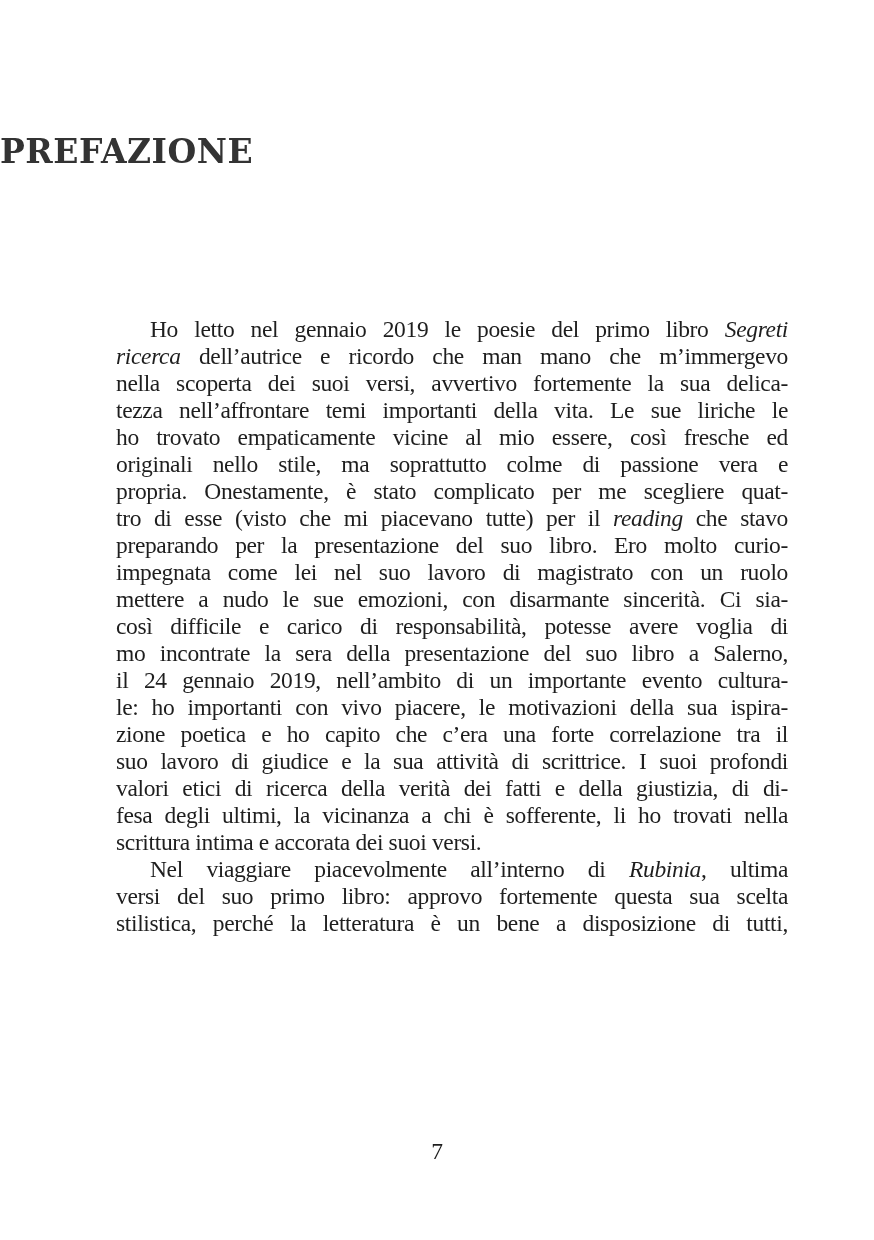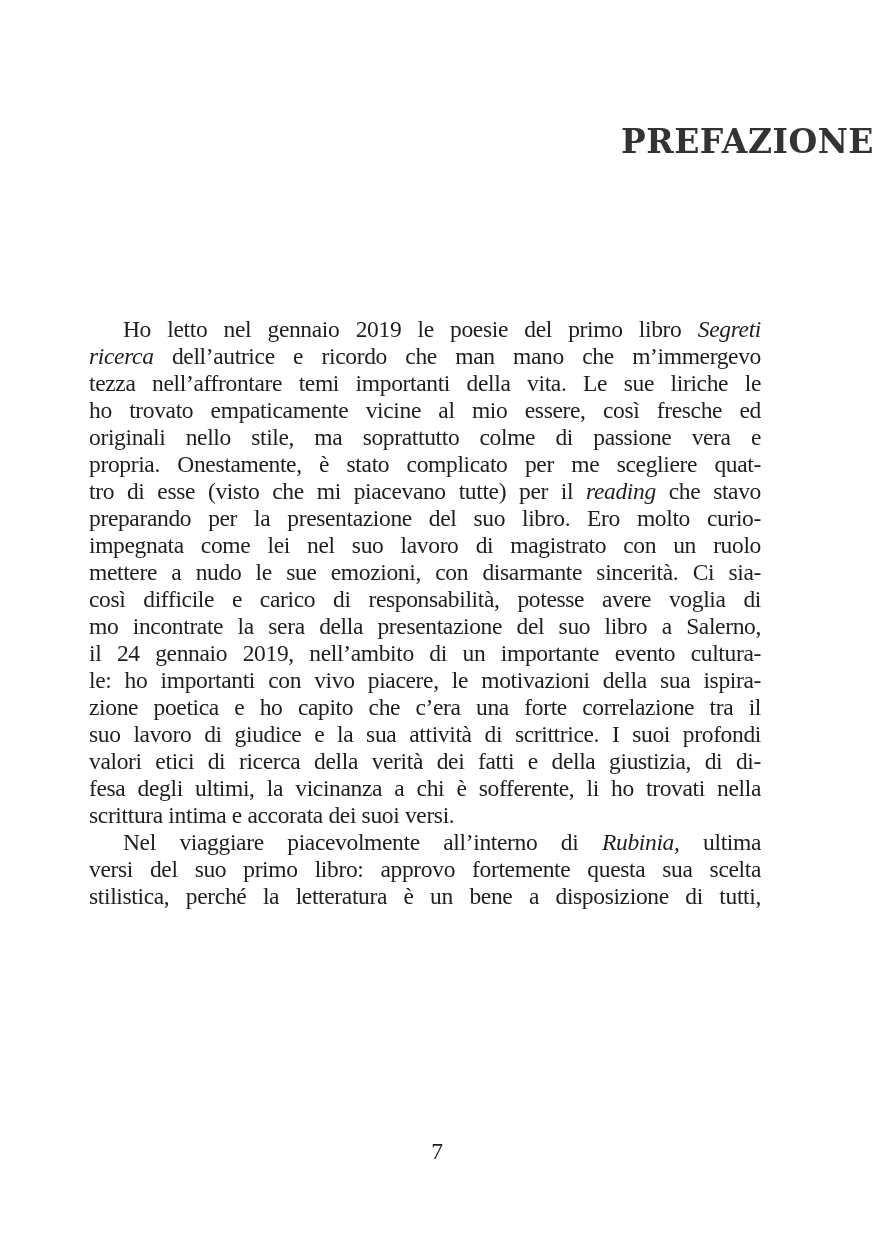--- a/index.html
+++ b/index.html
@@ -10,35 +10,35 @@
     body {
       width: 874px;
       height: 1240px;
       position: relative;
       overflow: hidden;
       font-family: "Liberation Serif", "DejaVu Serif", serif;
       color: #1e1e1e;
     }
     .page-title {
       position: absolute;
-      top: 122px;
+      top: 132px;
       left: 0;
       width: 874px;
-      text-align: right;
+      text-align: left;
       font-family: "DejaVu Serif", "Liberation Serif", serif;
       font-weight: bold;
       font-size: 33px;
       letter-spacing: 0.5px;
       color: #333333;
       margin: 0;
     }
     .body-text {
       position: absolute;
       top: 316px;
-      left: 89px;
+      left: 116px;
       width: 672px;
     }
     .line {
       display: block;
       height: 27.0px;
       line-height: 27.0px;
       font-size: 23.5px;
       white-space: nowrap;
       text-align: justify;
       text-align-last: justify;
@@ -66,20 +66,21 @@
 </head>
 <body>
 
 <h1 class="page-title">PREFAZIONE</h1>
 
 <div class="body-text">
 
   <div>
     <span class="line indent"><span>Ho letto nel gennaio 2019 le poesie del primo libro </span><i>Segreti</i></span>
     <span class="line"><i>ricerca</i><span> dell’autrice e ricordo che man mano che m’immergevo</span></span>
+    <span class="line">nella scoperta dei suoi versi, avvertivo fortemente la sua delica-</span>
     <span class="line">tezza nell’affrontare temi importanti della vita. Le sue liriche le</span>
     <span class="line">ho trovato empaticamente vicine al mio essere, così fresche ed</span>
     <span class="line">originali nello stile, ma soprattutto colme di passione vera e</span>
     <span class="line">propria. Onestamente, è stato complicato per me scegliere quat-</span>
     <span class="line"><span>tro di esse (visto che mi piacevano tutte) per il </span><i>reading</i><span> che stavo</span></span>
     <span class="line">preparando per la presentazione del suo libro. Ero molto curio-</span>
     <span class="line">impegnata come lei nel suo lavoro di magistrato con un ruolo</span>
     <span class="line">mettere a nudo le sue emozioni, con disarmante sincerità. Ci sia-</span>
     <span class="line">così difficile e carico di responsabilità, potesse avere voglia di</span>
     <span class="line">mo incontrate la sera della presentazione del suo libro a Salerno,</span>

